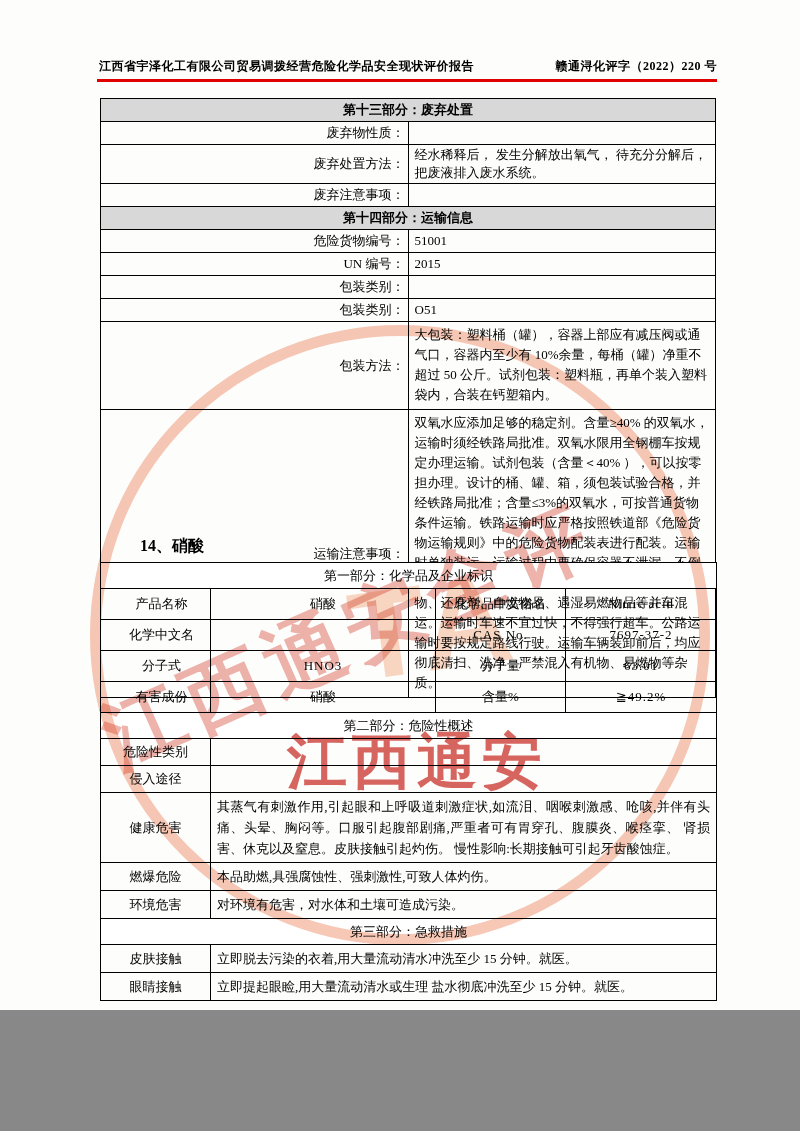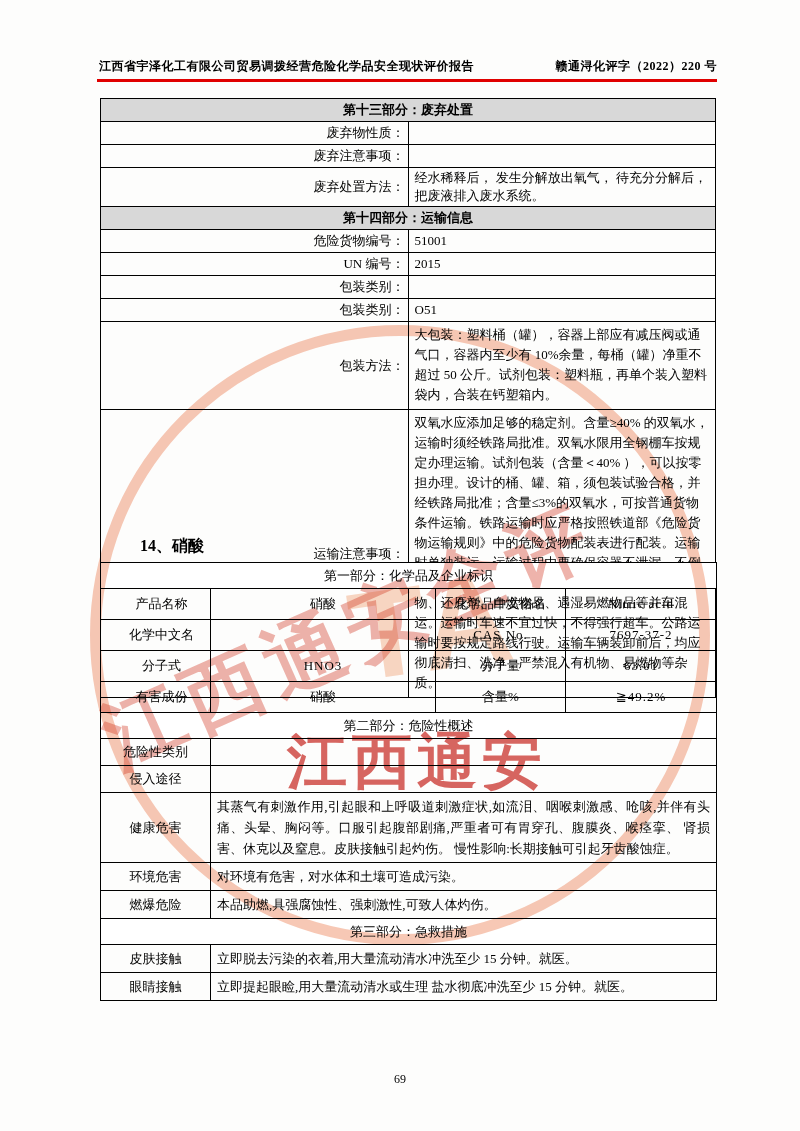--- a/index.html
+++ b/index.html
@@ -1,19 +1,19 @@
 <!DOCTYPE html>
 <html><head>
 <meta charset="utf-8">
 <style>
   * { margin:0; padding:0; box-sizing:border-box; }
   html,body { background:#888; }
   body { font-family:"Liberation Serif","DejaVu Serif",serif; color:#000; }
   .page {
-    position:relative; width:800px; height:1131px; margin:0 auto;
+    position:relative; width:800px; height:1010px; margin:0 auto;
     background:#fdfdfc; overflow:hidden;
   }
   
   .doc-header {
     position:absolute; top:58px; left:99px; width:618px;
     display:flex; justify-content:space-between;
     font-size:12px; font-weight:bold; letter-spacing:0.5px;
   }
   .red-rule { position:absolute; top:79px; left:97px; width:620px; height:3px; background:#e00000; }
 
@@ -82,26 +82,26 @@
     <table class="t1">
       <tbody>
           <tr class="sec">
         <td colspan="2">第十三部分：废弃处置</td>
       </tr>
       <tr>
         <td class="lbl">废弃物性质：</td>
         <td class="val"></td>
       </tr>
       <tr>
+        <td class="lbl">废弃处置方法：</td>
+        <td class="val">经水稀释后， 发生分解放出氧气， 待充分分解后， 把废液排入废水系统。</td>
+      </tr>
+      <tr>
         <td class="lbl">废弃注意事项：</td>
         <td class="val"></td>
-      </tr>
-      <tr>
-        <td class="lbl">废弃处置方法：</td>
-        <td class="val">经水稀释后， 发生分解放出氧气， 待充分分解后， 把废液排入废水系统。</td>
       </tr>
       <tr class="sec">
         <td colspan="2">第十四部分：运输信息</td>
       </tr>
       <tr>
         <td class="lbl">危险货物编号：</td>
         <td class="val">51001</td>
       </tr>
       <tr>
         <td class="lbl">UN 编号：</td>
@@ -176,26 +176,26 @@
       </tr>
       <tr class="row">
         <td class="k">侵入途径</td>
         <td class="v" colspan="3"></td>
       </tr>
       <tr class="row">
         <td class="k">健康危害</td>
         <td class="v" colspan="3">其蒸气有刺激作用,引起眼和上呼吸道刺激症状,如流泪、咽喉刺激感、呛咳,并伴有头痛、头晕、胸闷等。口服引起腹部剧痛,严重者可有胃穿孔、腹膜炎、喉痉挛、 肾损害、休克以及窒息。皮肤接触引起灼伤。 慢性影响:长期接触可引起牙齿酸蚀症。</td>
       </tr>
       <tr class="row">
+        <td class="k">燃爆危险</td>
+        <td class="v" colspan="3">本品助燃,具强腐蚀性、强刺激性,可致人体灼伤。</td>
+      </tr>
+      <tr class="row">
         <td class="k">环境危害</td>
         <td class="v" colspan="3">对环境有危害，对水体和土壤可造成污染。</td>
-      </tr>
-      <tr class="row">
-        <td class="k">燃爆危险</td>
-        <td class="v" colspan="3">本品助燃,具强腐蚀性、强刺激性,可致人体灼伤。</td>
       </tr>
       <tr class="sec">
         <td colspan="4">第三部分：急救措施</td>
       </tr>
       <tr class="row">
         <td class="k">皮肤接触</td>
         <td class="v" colspan="3">立即脱去污染的衣着,用大量流动清水冲洗至少 15 分钟。就医。</td>
       </tr>
       <tr class="row">
         <td class="k">眼睛接触</td>

